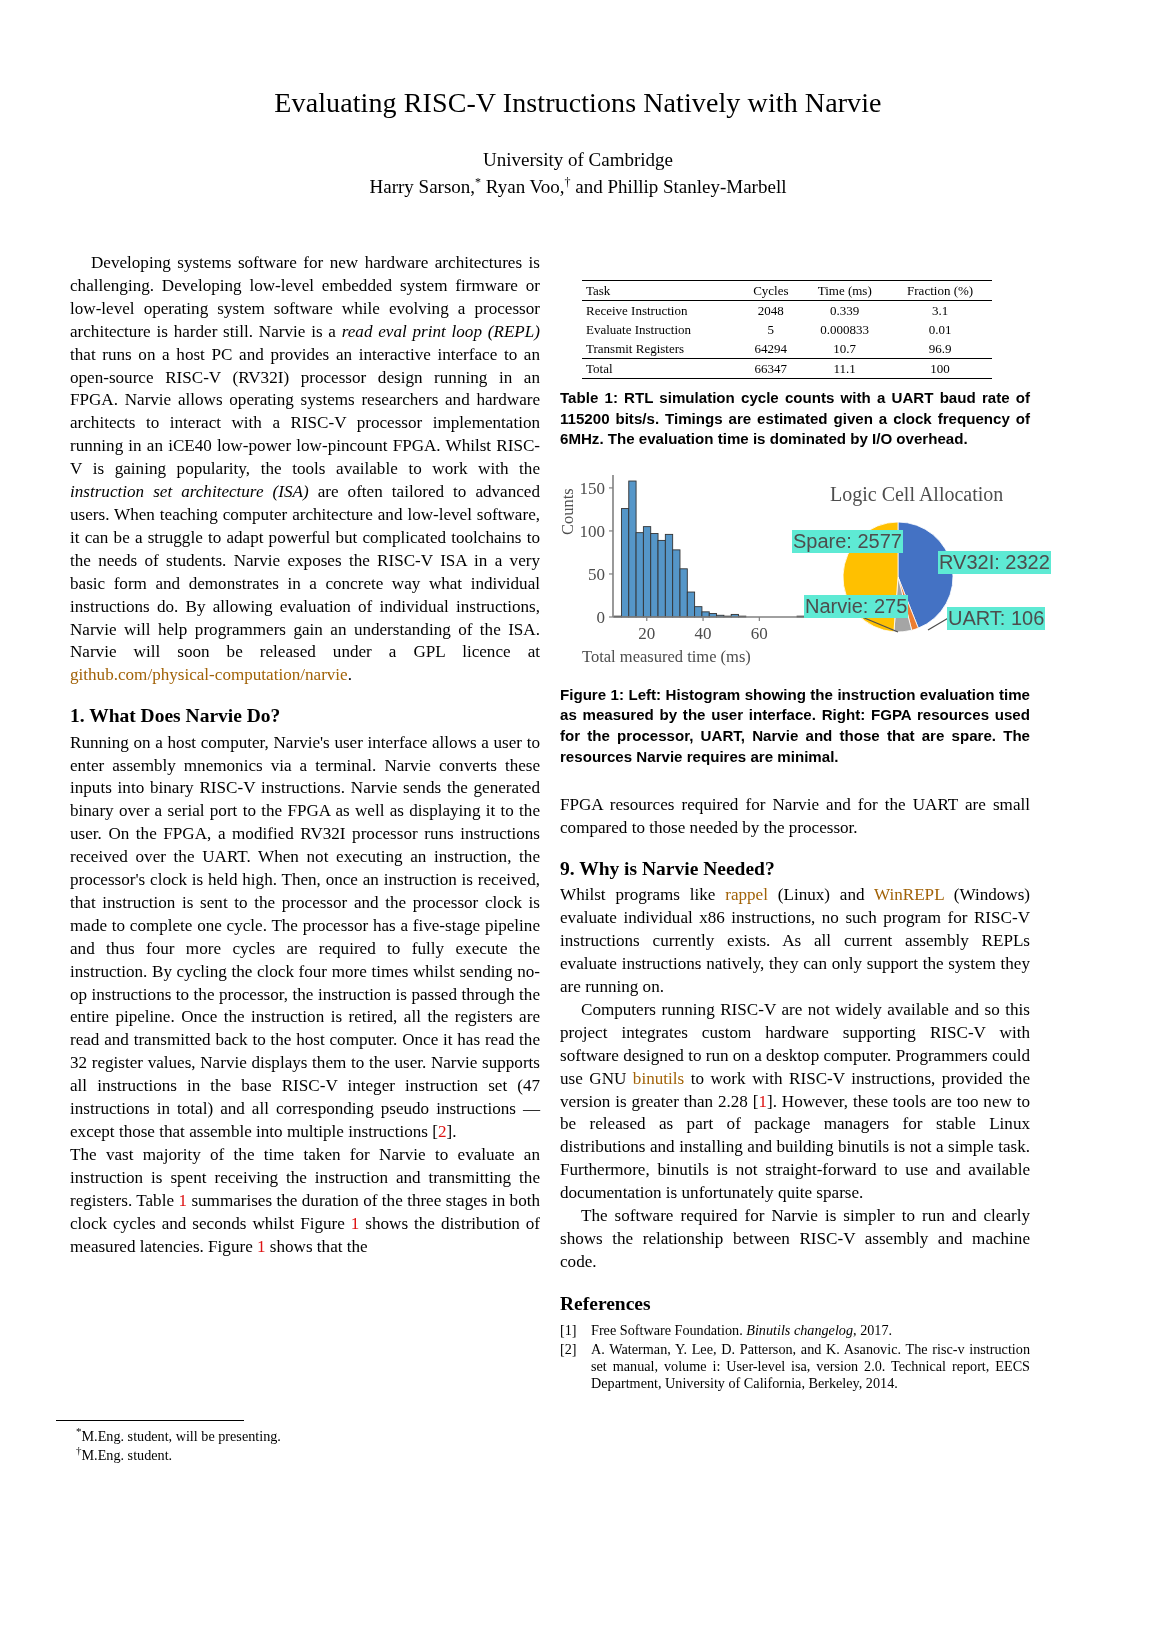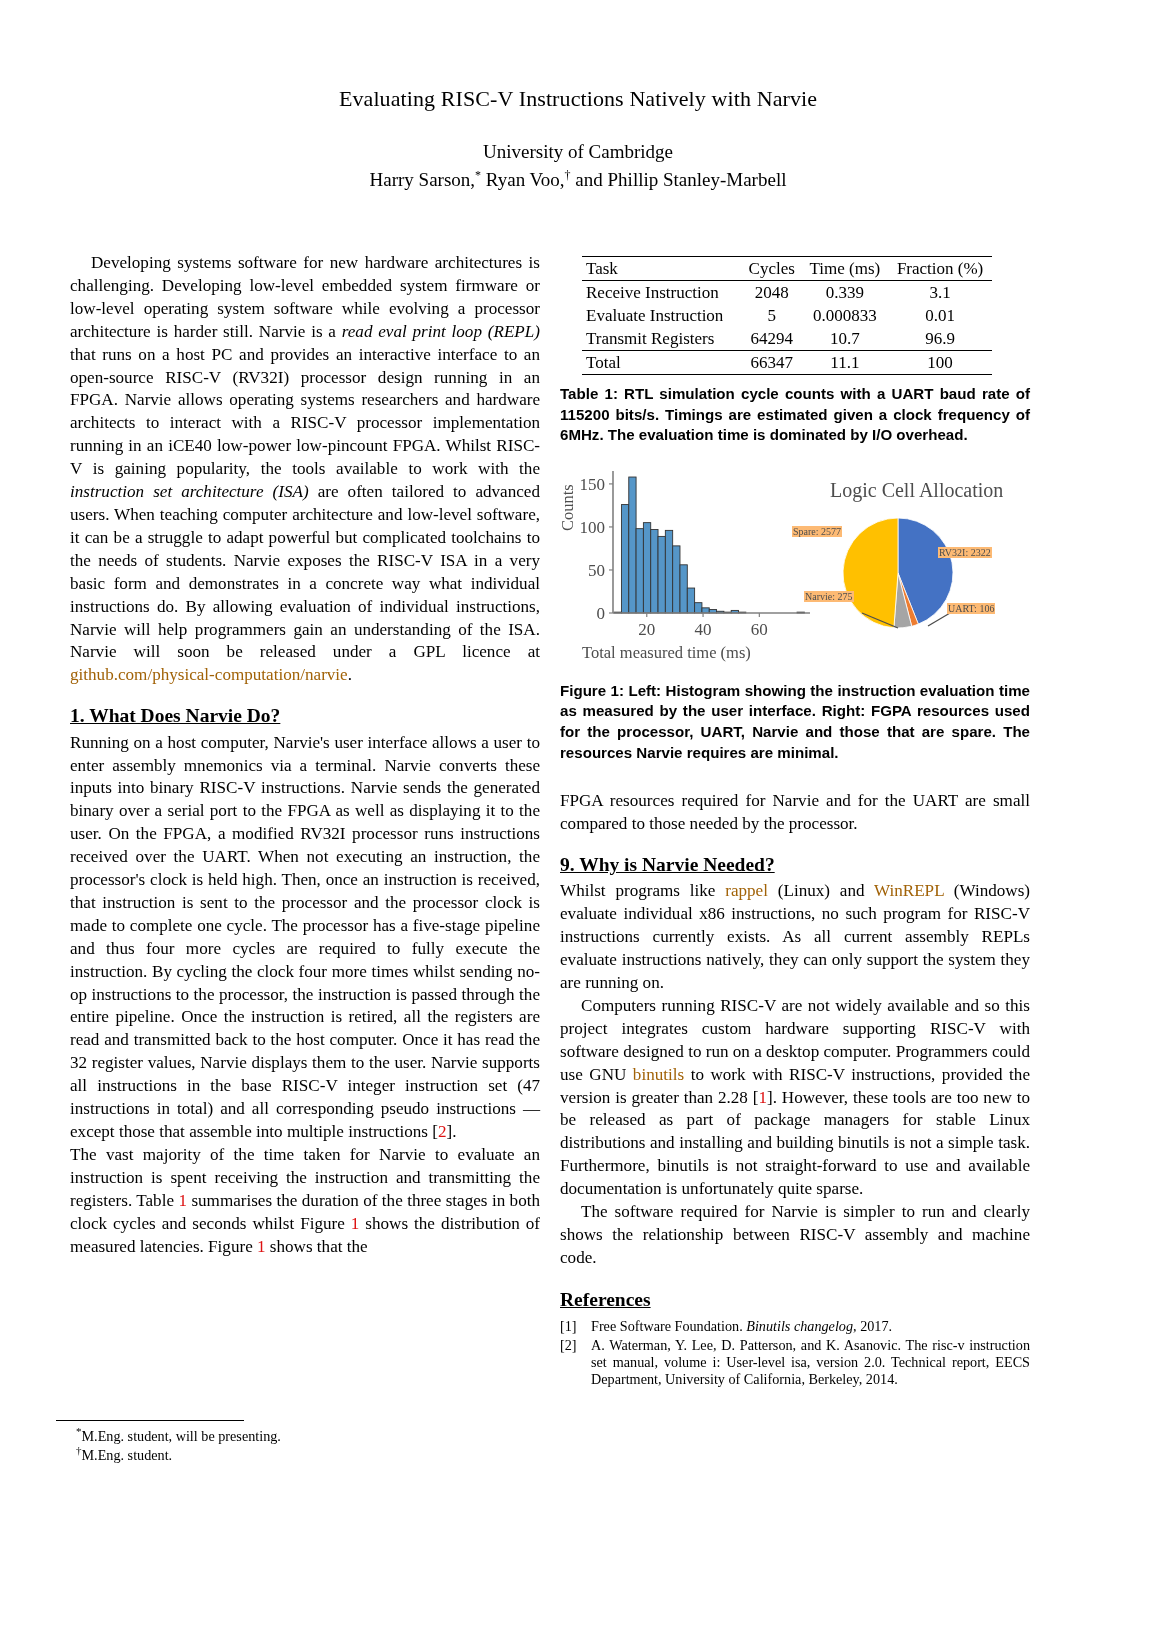--- a/index.html
+++ b/index.html
@@ -10,21 +10,21 @@
     background: #ffffff;
     font-family: "Liberation Serif", "DejaVu Serif", serif;
     color: #000000;
     position: relative;
     overflow: hidden;
   }
 
   
   #paper-header { padding-top: 86px; text-align: center; }
   #paper-title {
-    font-size: 22px;
+    font-size: 28px;
     font-weight: normal;
     letter-spacing: 0.1px;
     line-height: 1.2;
     margin: 0 0 26px 0;
   }
   #author-line {
     font-size: 19px;
     line-height: 1.45;
     margin: 0;
   }
@@ -61,35 +61,34 @@
     -webkit-hyphens: auto;
   }
   p.body.noindent { text-indent: 0; }
   p.body + p.body { margin-top: 0; }
 
   h2.section {
     font-size: 19.5px;
     font-weight: bold;
     margin: 17px 0 4px 0;
     line-height: 1.2;
-    text-decoration: underline;
   }
   h2.section.refs { margin-top: 18px; margin-bottom: 7px; }
 
   .ital { font-style: italic; }
   .link { color: #a16207; }
   .cite { color: #dd1111; }
 
   
   #table-wrap { margin-bottom: 9px; }
   table.paper-table {
     border-collapse: collapse;
     width: 410px;
-    margin: 4px 0 0 22px;
-    font-size: 17px;
+    margin: 28px 0 0 22px;
+    font-size: 13px;
   }
   table.paper-table th,
   table.paper-table td {
     padding: 1.5px 4px;
     font-weight: normal;
     white-space: nowrap;
   }
   table.paper-table th.l, table.paper-table td.l { text-align: left; }
   table.paper-table th.c, table.paper-table td.c { text-align: center; }
   tr.toprule   td, tr.toprule th   { border-top: 1.6px solid #000; }
@@ -120,24 +119,24 @@
     font-size: 16.5px;
     white-space: nowrap;
   }
 
   
   #piechart {
     position: absolute; left: 250px; top: 0; width: 220px; height: 205px;
   }
   .pielabel {
     position: absolute;
-    font-family: Liberation Serif, serif;
+    font-family: Liberation Sans, sans-serif;
     color: #4d4d4d;
-    font-size: 10px;
-    background: #fdba74;
+    font-size: 20px;
+    background: #5eead4;
     white-space: nowrap;
     padding: 0 1px;
   }
   #pie-title {
     position: absolute;
     left: 20px; top: 16px;
     font-family: "Liberation Serif", "DejaVu Serif", serif;
     color: #4d4d4d;
     font-size: 20px;
     white-space: nowrap;

